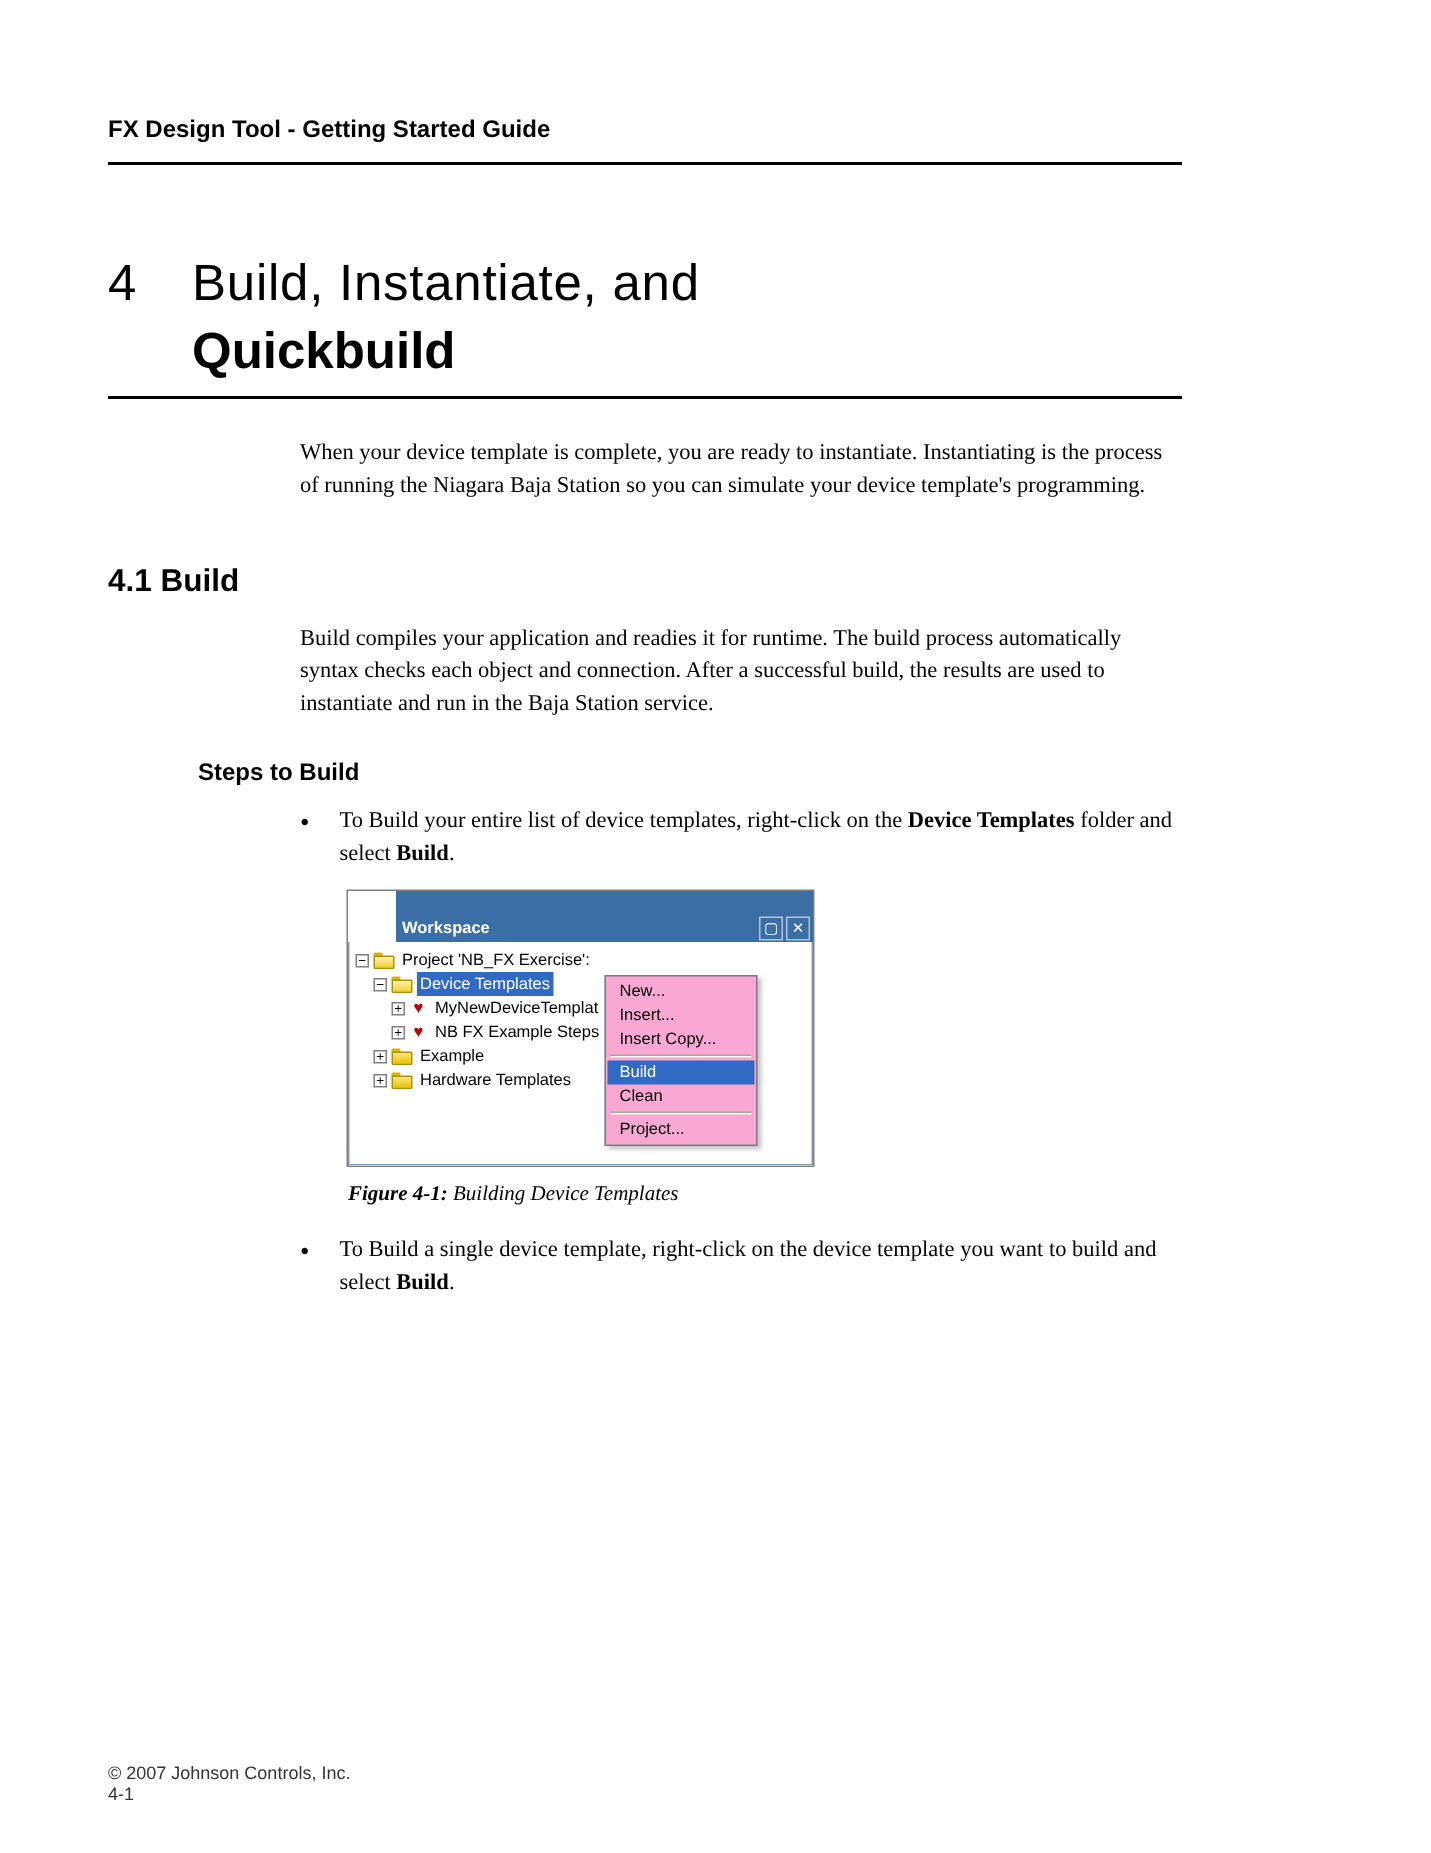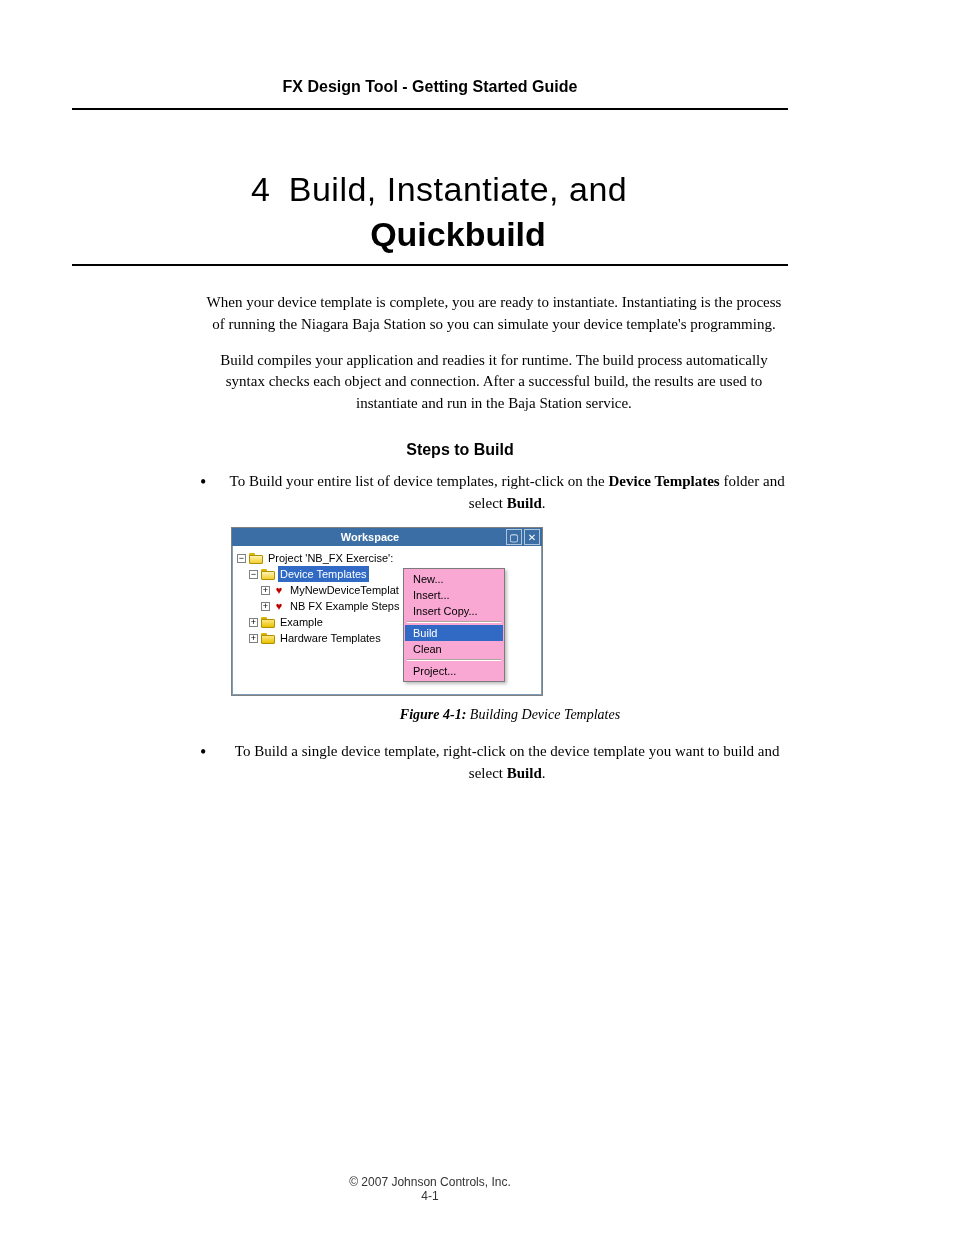--- a/index.html
+++ b/index.html
@@ -9,21 +9,20 @@
     font-family: "Times New Roman", Times, serif;
     font-size: 15px;
     color: #000;
     width: 954px;
   }
   .page {
     width: 860px;
     min-height: 1235px;
     position: relative;
     box-sizing: border-box;
-    text-align: center;
   }
   .header-area {
     padding: 78px 72px 0 72px;
   }
   .page-title {
     font-family: Arial, Helvetica, sans-serif;
     font-weight: bold;
     font-size: 16px;
     color: #000;
     margin-bottom: 12px;
@@ -98,22 +97,23 @@
     font-size: 11px;
     box-shadow: 0 0 0 1px #808080;
   }
   .ws-titlebar {
     display: flex;
     align-items: center;
     height: 18px;
     background: linear-gradient(#3a6ea5, #3a6ea5);
     color: #fff;
     font-weight: bold;
-    padding: 0 2px 0 4px;
+    padding: 16px 2px 0 4px;
     font-size: 11px;
+    margin-left: 32px;
   }
   .ws-title-text { flex: 1; }
   .ws-title-btn {
     width: 14px;
     height: 14px;
     margin-left: 2px;
     display: flex;
     align-items: center;
     justify-content: center;
     font-size: 10px;
@@ -264,20 +264,21 @@
 <div class="body-area">
 
   <div class="h1">
     <span class="chapnum">4</span><span>Build, Instantiate, and</span>
   </div>
   <div class="h1sub">Quickbuild</div>
   <hr class="hr2">
 
   <p class="para">When your device template is complete, you are ready to instantiate. Instantiating is the process of running the Niagara Baja Station so you can simulate your device template's programming.</p>
 
+  <div class="h2">4.1   Build</div>
 
   <p class="para">Build compiles your application and readies it for runtime. The build process automatically syntax checks each object and connection. After a successful build, the results are used to instantiate and run in the Baja Station service.</p>
 
   <div class="h3">Steps to Build</div>
 
   <div class="bullet-row">
     <div class="bullet-dot">•</div>
     <div class="bullet-text">
       <span>To Build your entire list of device templates, right-click on the </span><b>Device Templates</b><span> folder and select </span><b>Build</b><span>.</span>
     </div>

